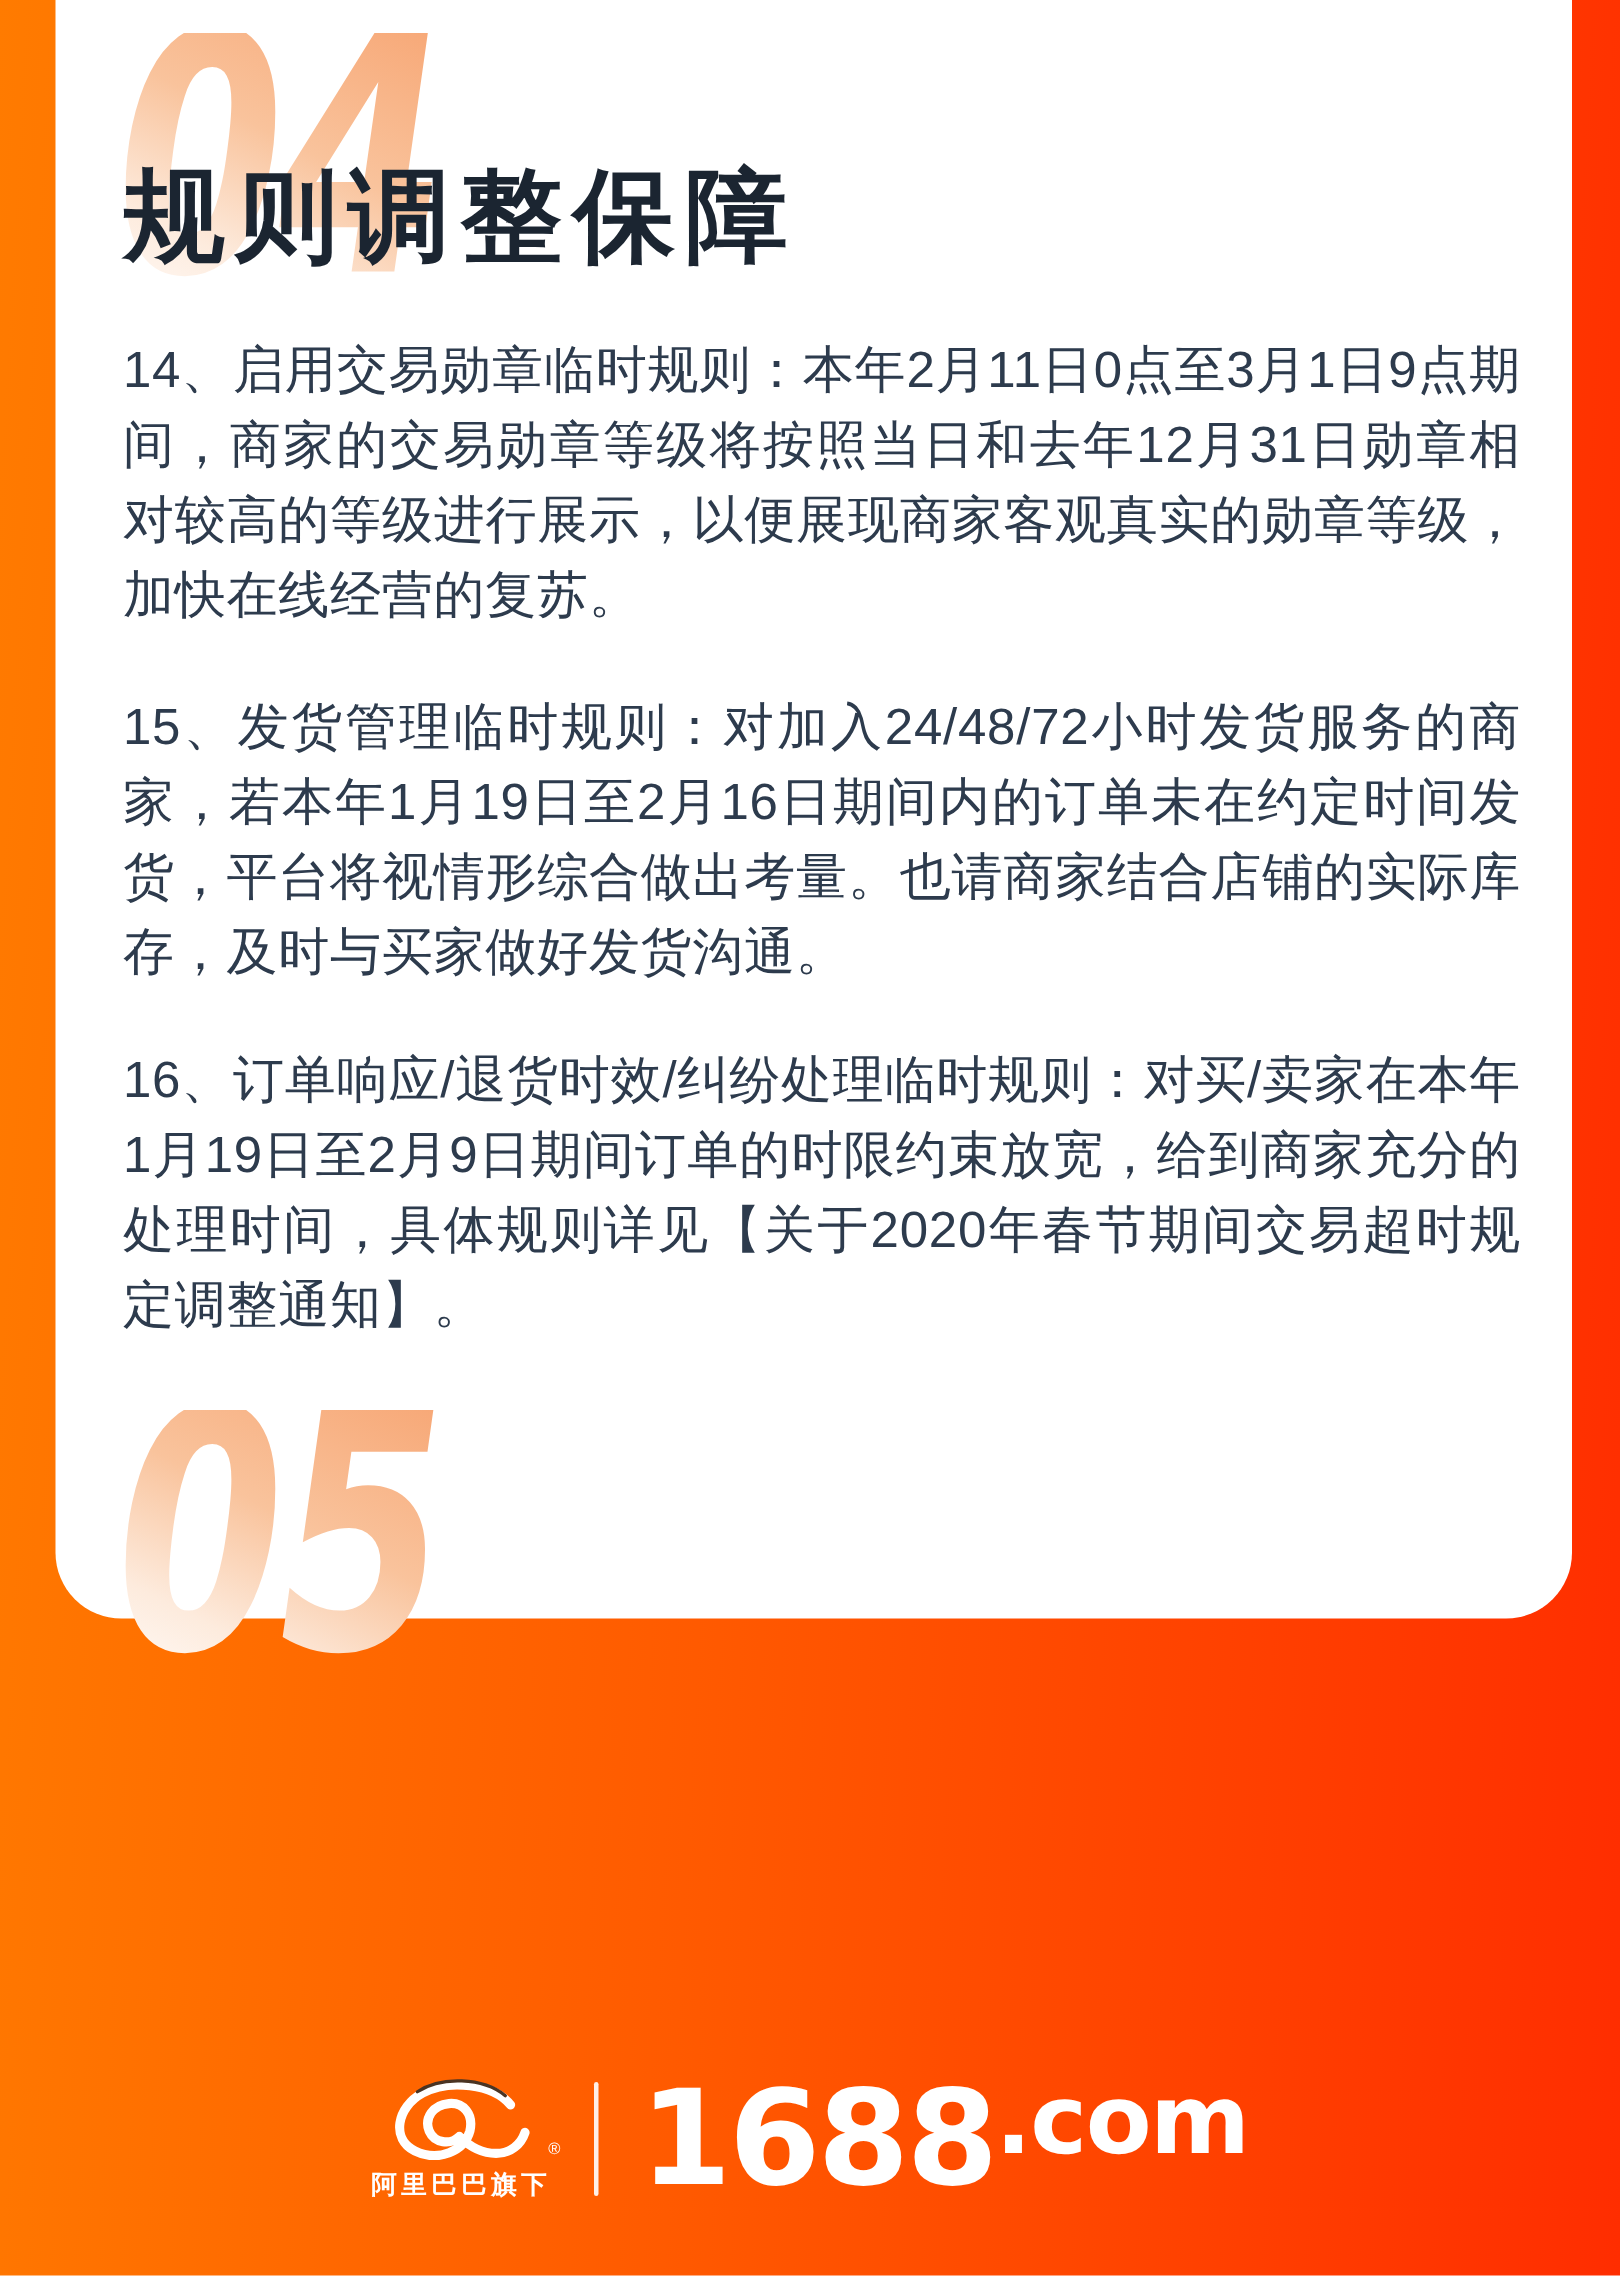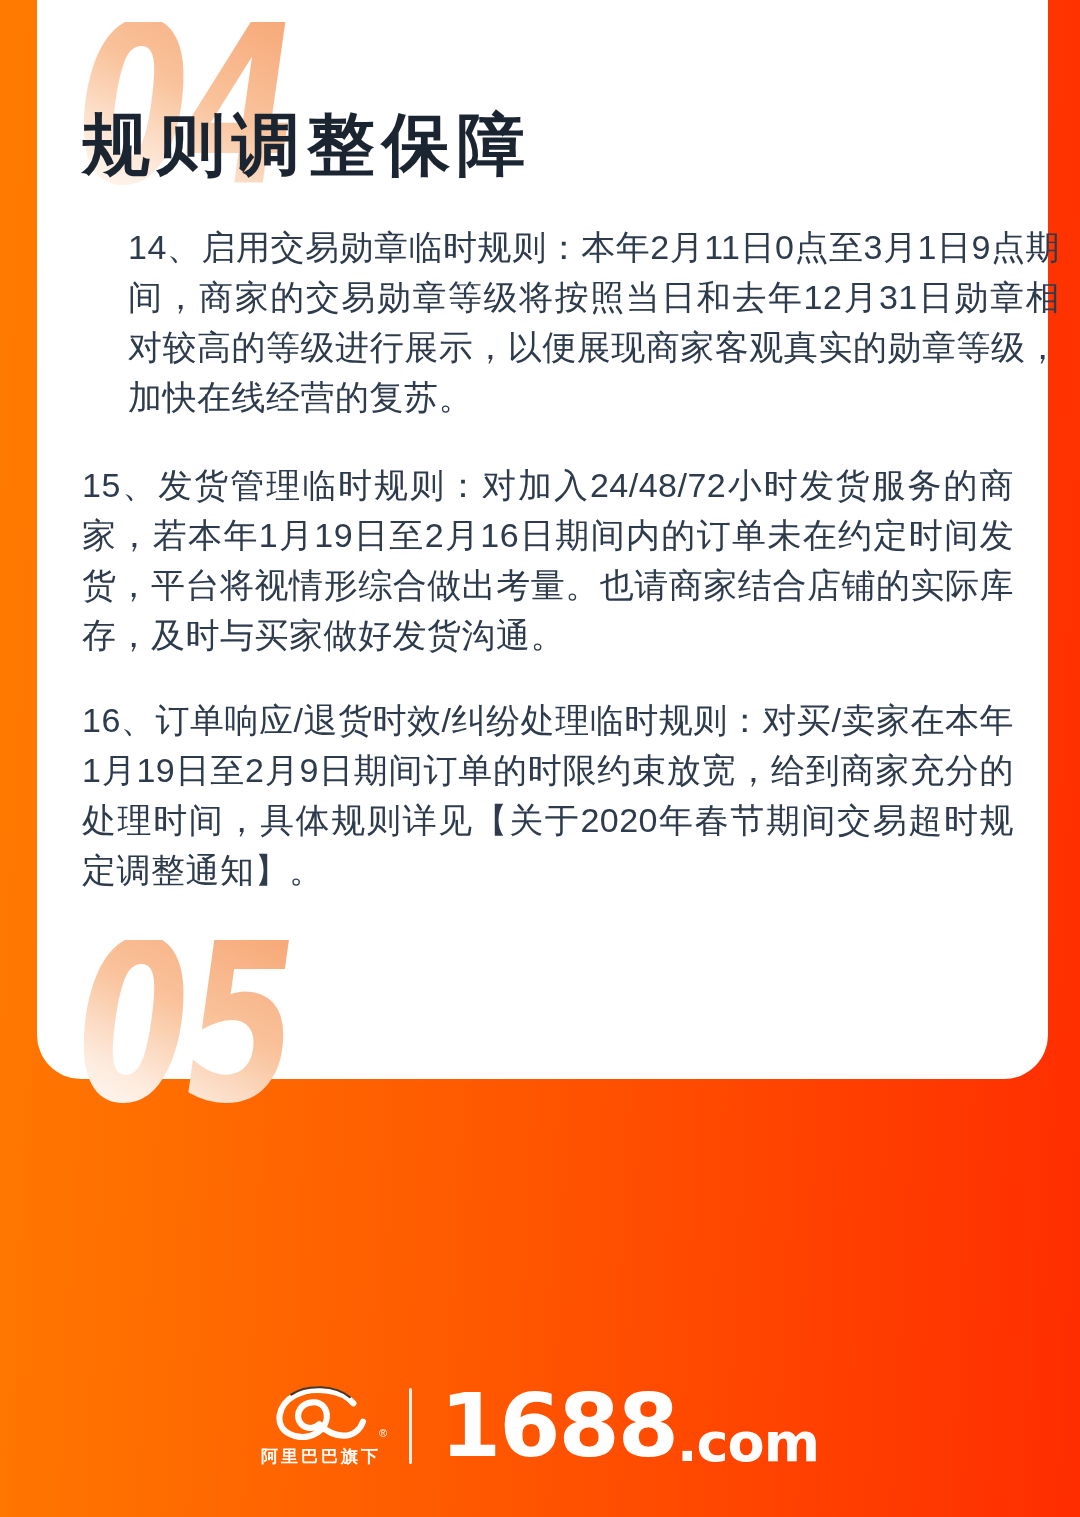--- a/index.html
+++ b/index.html
@@ -37,21 +37,21 @@
     line-height:1.2;white-space:nowrap;
   }
   .title-04{top:104px;}
   .title-05{top:1021px;}
   .para{
     position:absolute;left:45px;width:932px;
     font-size:34px;line-height:50px;
     color:#2D3B4D;letter-spacing:0.5px;
     text-align:justify;
   }
-  .p14{top:222px;margin-left:46px;}
+  .p14{top:222px;}
   .p15{top:460px;}
   .p16{top:695px;}
   .p17{top:1126px;}
   .footer{
     position:absolute;left:0;top:1382px;width:1080px;
     display:flex;justify-content:center;align-items:center;
   }
   .brand{
     position:relative;
     display:flex;flex-direction:column;align-items:center;
@@ -62,28 +62,28 @@
   }
   .brand-caption{
     margin-top:5px;
     color:#FFFFFF;font-size:17px;font-weight:700;
     letter-spacing:3px;white-space:nowrap;
   }
   .divider{
     width:3px;height:76px;margin:0 28px;
     background:rgba(255,255,255,0.9);border-radius:2px;
   }
-  .site{display:flex;align-items:flex-end;color:#FFFFFF;}
+  .site{display:flex;align-items:flex-start;color:#FFFFFF;}
   .site .n{
     font-family:"DejaVu Sans", sans-serif;
     font-size:88px;font-weight:800;line-height:1;letter-spacing:-2px;
   }
   .site .t{
     font-family:"DejaVu Sans", sans-serif;
-    font-size:54px;font-weight:700;line-height:1;letter-spacing:-1px;
+    font-size:64px;font-weight:700;line-height:1;letter-spacing:-1px;
   }
 </style>
 </head>
 <body>
 
 <div class="page">
 
   <div class="card">
 
     <div class="big-num num-04">04</div>

